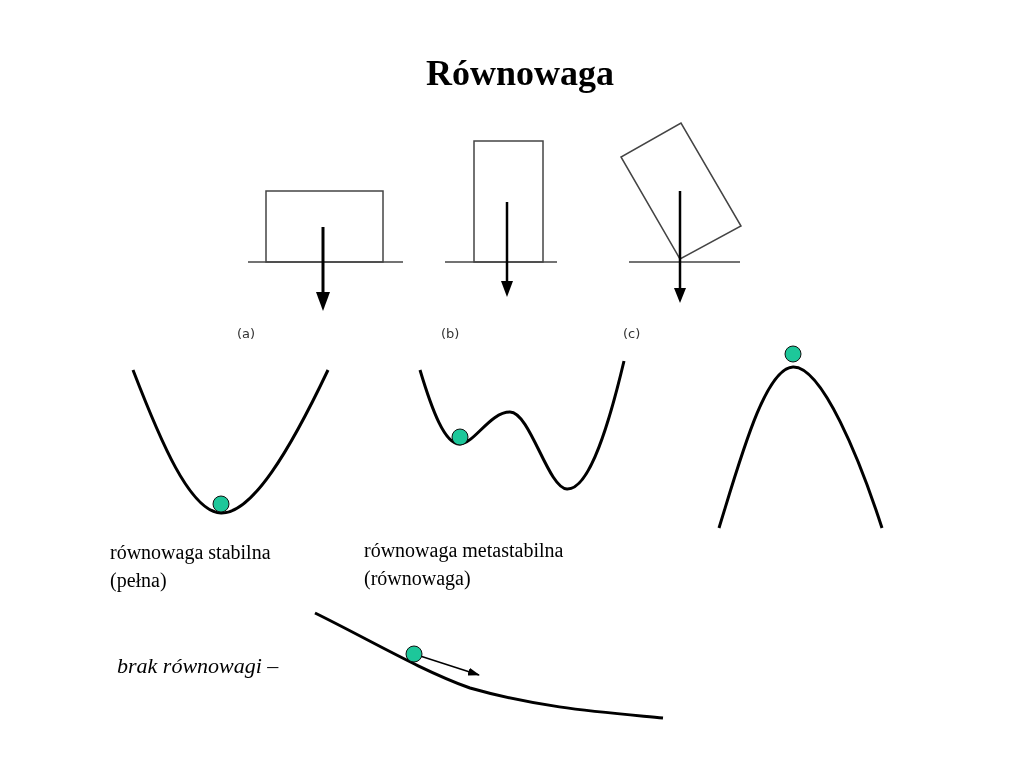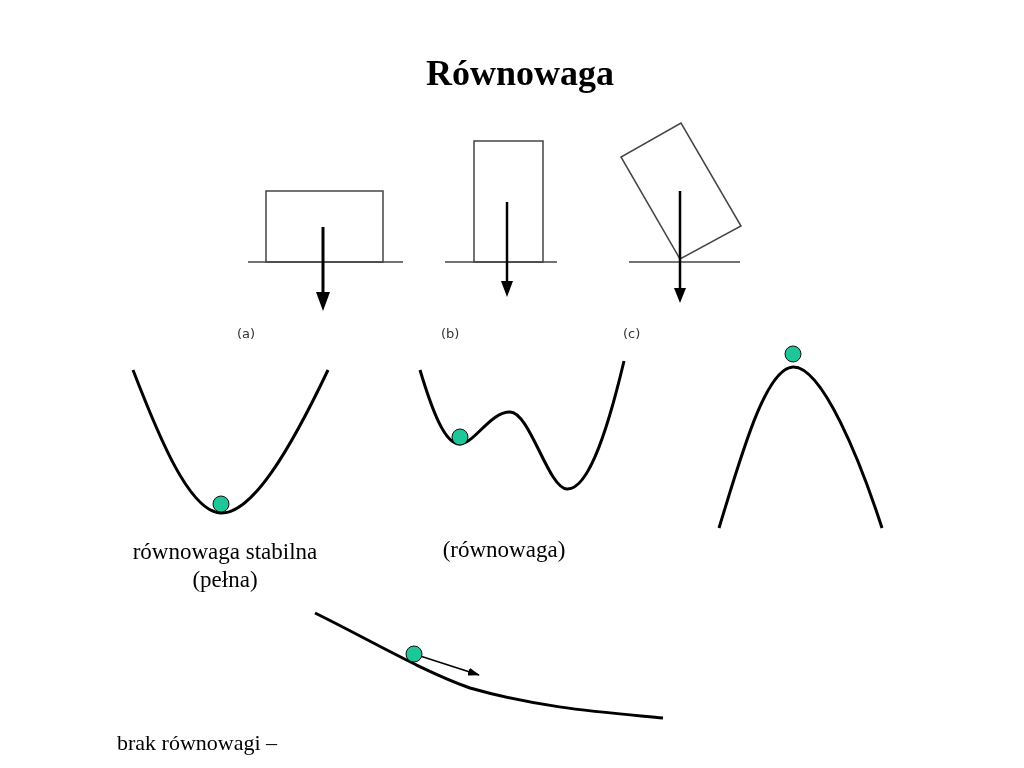--- a/index.html
+++ b/index.html
@@ -2,21 +2,21 @@
 <html><head>
 <meta charset="utf-8">
 <style>
   html, body { margin: 0; padding: 0; background: #ffffff; }
   body { width: 1024px; height: 768px; position: relative; overflow: hidden;
          font-family: "Liberation Serif", serif; color: #000; }
   .title { position: absolute; left: 8px; width: 1024px; top: 52px; text-align: center;
            font-size: 36px; font-weight: bold; }
   svg.fig { position: absolute; left: 0; top: 0; }
   .fig-label { font-family: "DejaVu Sans", sans-serif; font-size: 13px; fill: #333; }
-  .caption { position: absolute; font-size: 23px; text-align: center; line-height: 28px; }
+  .caption { position: absolute; font-size: 20px; text-align: left; line-height: 28px; }
   .caption-left { position: absolute; font-size: 22px; text-align: left; line-height: 28px; }
 </style>
 </head>
 <body>
 
 <div class="title">Równowaga</div>
 
 <svg class="fig" width="1024" height="768" viewBox="0 0 1024 768">
   <defs>
     <marker id="arrowBig" markerWidth="10" markerHeight="10" refX="5" refY="5" orient="auto" markerUnits="userSpaceOnUse">
@@ -72,21 +72,22 @@
     <circle cx="414" cy="654" r="8" fill="#1dc79a" stroke="#111" stroke-width="1"></circle>
   </g>
 </svg>
 
 <div class="caption" style="left:110px; top:538px; width:230px;">
   <div>równowaga stabilna</div>
   <div>(pełna)</div>
 </div>
 
 <div class="caption" style="left:364px; top:536px; width:280px;">
+  <div>równowaga metastabilna</div>
   <div>(równowaga)</div>
 </div>
 
 <div class="caption" style="left:690px; top:538px; width:255px;">
 </div>
 
-<div class="caption-left" style="left:117px; top:729px; width:240px;">
+<div class="caption-left" style="left:117px; top:652px; width:240px;font-style:italic;">
   <div>brak równowagi –</div>
 </div>
 
 </body></html>

